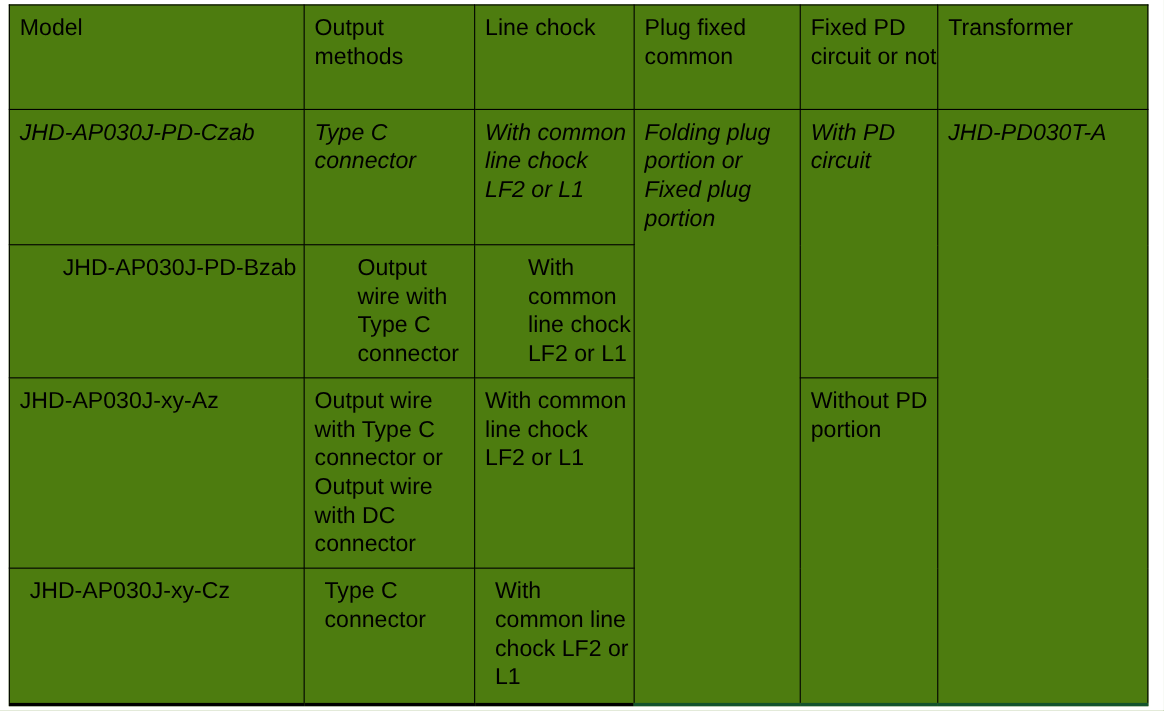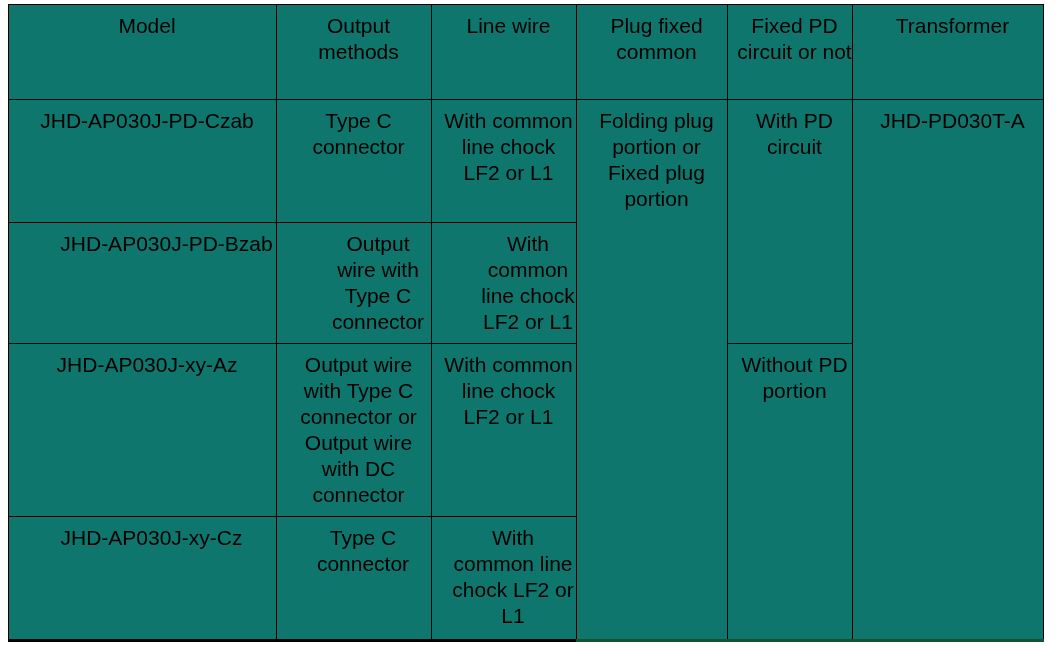--- a/index.html
+++ b/index.html
@@ -17,22 +17,21 @@
   #spec-table-wrap {
     position: absolute;
     left: 8px;
     top: 4px;
     width: 1035px;
   }
   table.spec-table {
     border-collapse: collapse;
     table-layout: fixed;
     width: 1035px;
-    background: #0f766e;
-    text-align: center;
+    background: #4d7c0f;
   }
   table.spec-table td {
     border: 1px solid #000000;
     vertical-align: top;
     padding: 8px 0 0 9px;
     font-size: 21px;
     line-height: 26px;
     font-family: "Liberation Sans", sans-serif;
     color: #000000;
     white-space: pre-line;
@@ -49,21 +48,21 @@
   
   col.c-model        { width: 268px; }
   col.c-output       { width: 155px; }
   col.c-chock        { width: 145px; }
   col.c-plug         { width: 151px; }
   col.c-pd           { width: 125px; }
   col.c-transformer  { width: 191px; }
 
   
   tr.row-header td { height: 86px; }
-  tr.row-1 td { height: 114px; }
+  tr.row-1 td { height: 114px; font-style: italic; }
   tr.row-2 td { height: 112px; padding-left: 48px; }
   tr.row-3 td { height: 164px; }
   tr.row-4 td { height: 114px; }
 </style>
 </head>
 <body>
 
 <div id="spec-table-wrap">
   <table class="spec-table">
     <colgroup>
@@ -71,21 +70,21 @@
       <col class="c-output">
       <col class="c-chock">
       <col class="c-plug">
       <col class="c-pd">
       <col class="c-transformer">
     </colgroup>
     <tbody>
       <tr class="row-header">
         <td>Model</td>
         <td>Output methods</td>
-        <td>Line wire</td>
+        <td>Line chock</td>
         <td>Plug fixed common</td>
         <td>Fixed PD circuit or not</td>
         <td>Transformer</td>
       </tr>
 
       <tr class="row-1">
         <td>JHD-AP030J-PD-Czab</td>
         <td>Type C connector</td>
         <td>With common line chock LF2 or L1</td>
         <td class="cell-rowspan-all" rowspan="4">Folding plug portion or Fixed plug portion</td>

